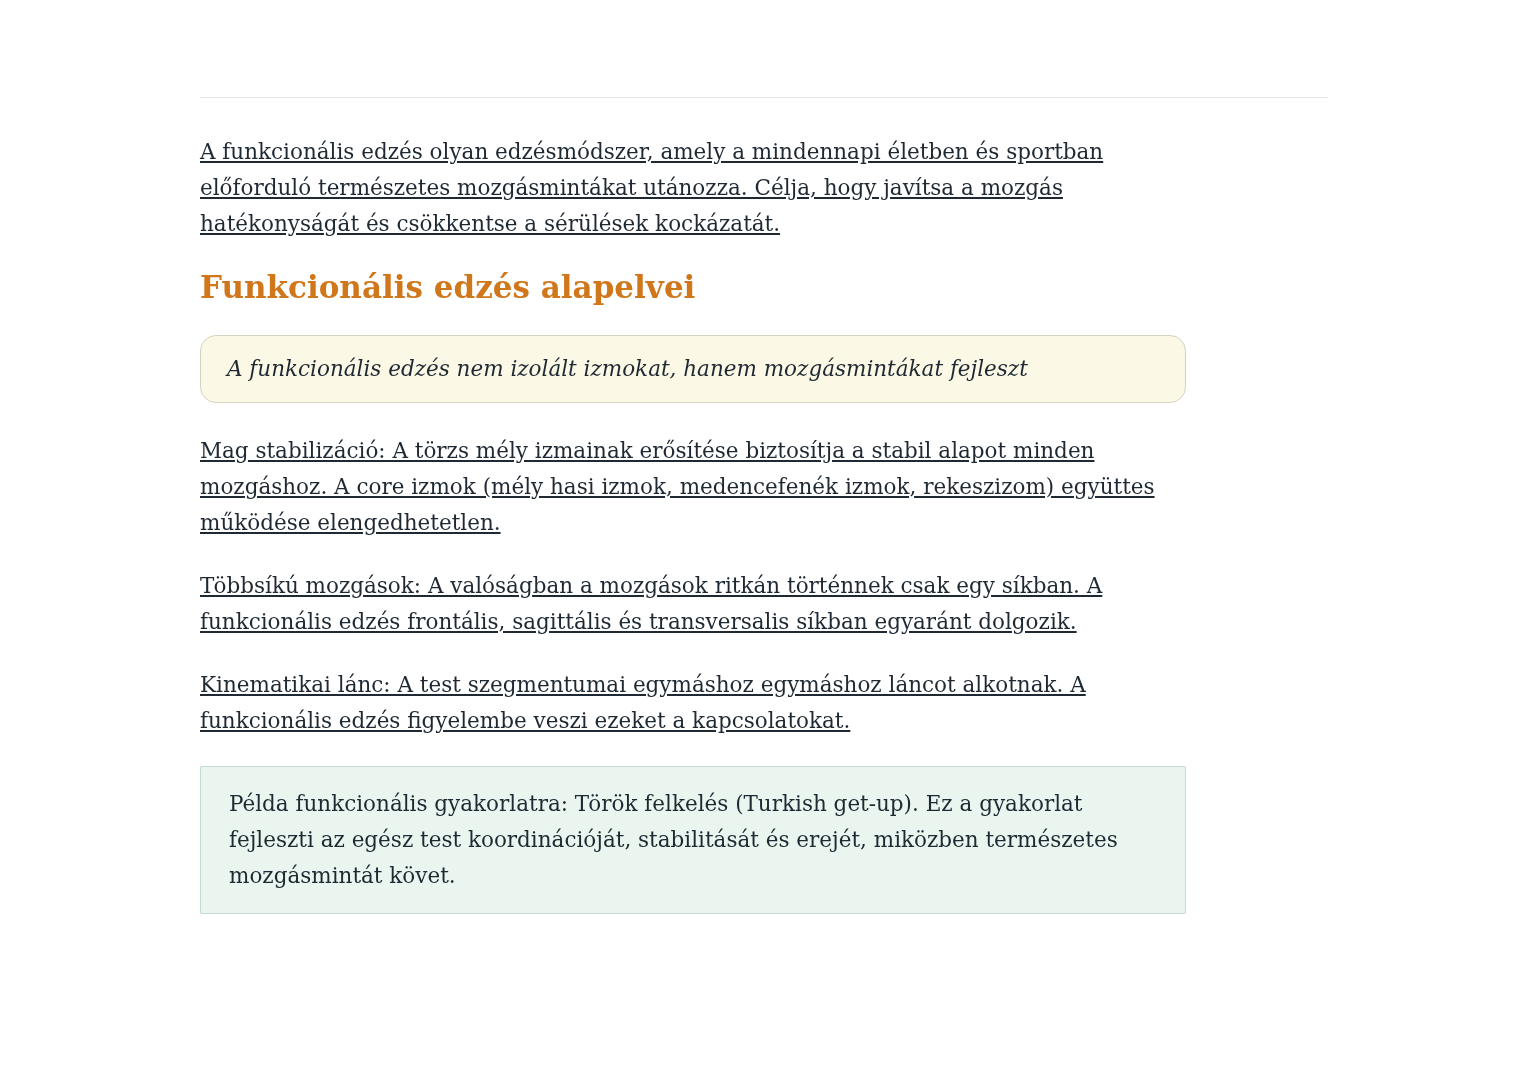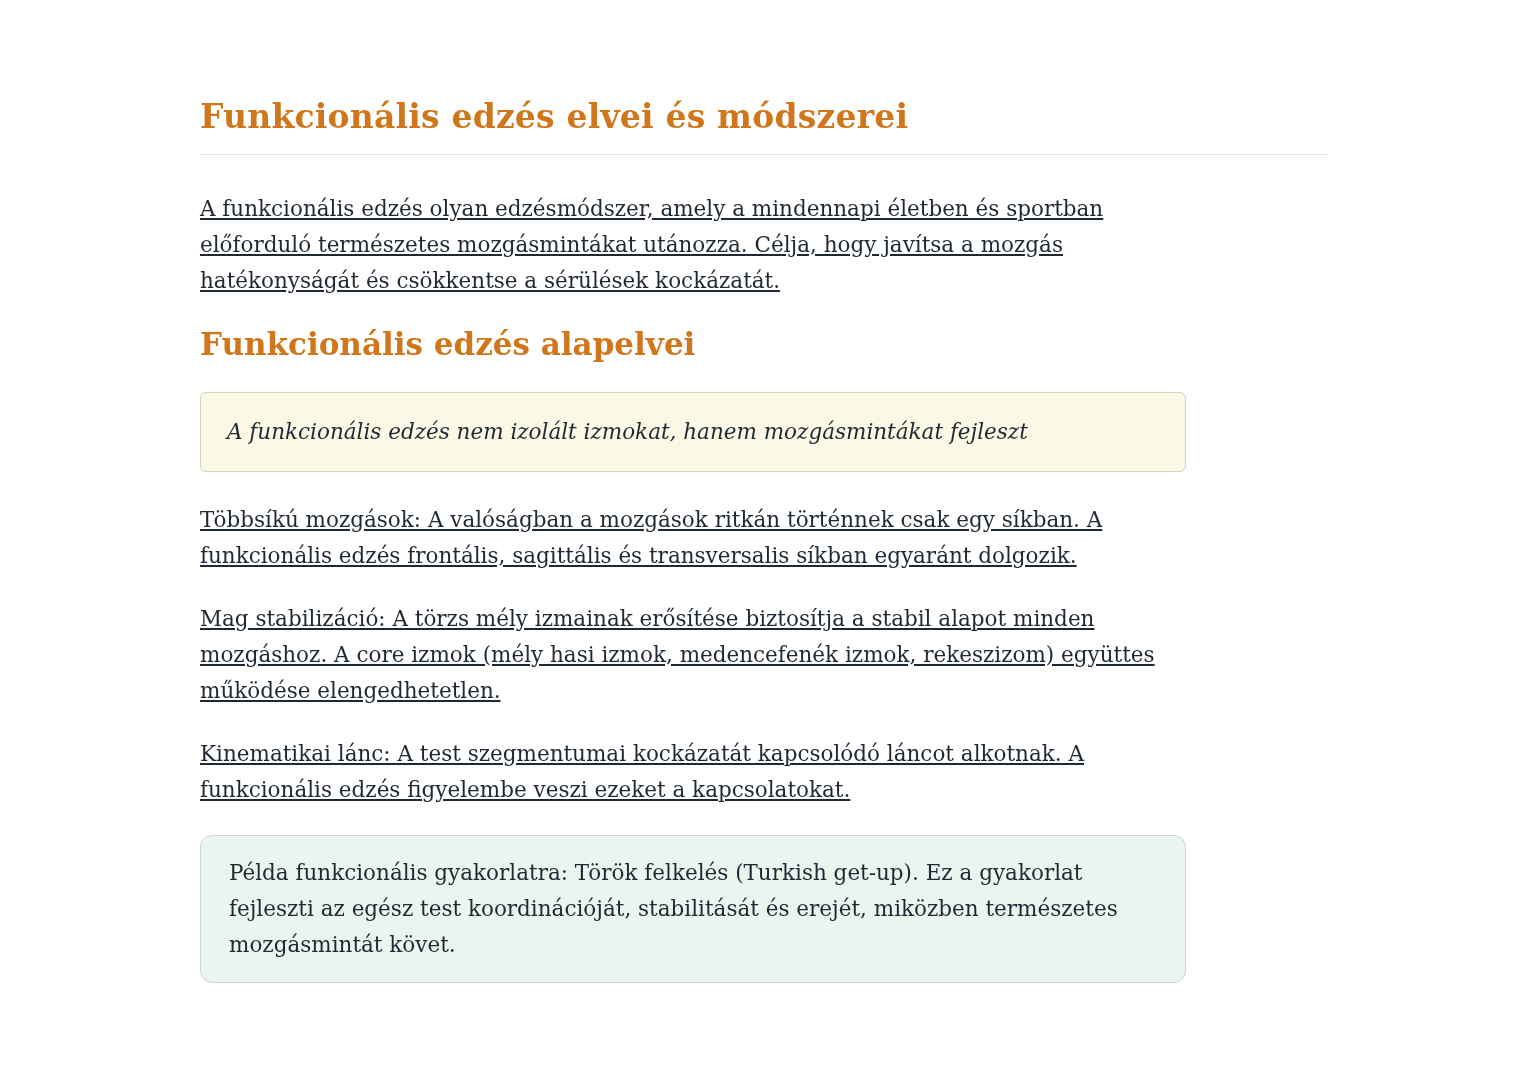--- a/index.html
+++ b/index.html
@@ -56,63 +56,62 @@
   }
   h3.section-heading {
     font-size: 31px;
     font-weight: bold;
     color: var(--accent);
     margin: 10px 0 30px 0;
   }
   .note-box {
     background: var(--note_bg);
     border: 1px solid var(--note_border);
-    border-radius: 6px;
-    padding: 21px 26px;
+    border-radius: 16px;
+    padding: 15px 26px;
     margin: 0 0 30px 0;
   }
   .note-box .note-text {
     font-style: italic;
     font-size: 21.5px;
     line-height: 36px;
     color: var(--body_text);
   }
   .example-box {
     background: var(--example_bg);
     border: 1px solid var(--example_border);
-    border-radius: 12px;
+    border-radius: 2px;
     padding: 19px 28px;
     margin: 0;
   }
   .example-box .example-text {
     font-size: 21.5px;
     line-height: 36px;
     color: var(--body_text);
   }
 </style>
 </head>
 <body>
 
 <main class="content">
 
-  <h1 class="page-title">Funkcionális edzés elvei és módszerei</h1>
 
   <div class="title-divider"></div>
 
   <p class="body-paragraph">A funkcionális edzés olyan edzésmódszer, amely a mindennapi életben és sportban előforduló természetes mozgásmintákat utánozza. Célja, hogy javítsa a mozgás hatékonyságát és csökkentse a sérülések kockázatát.</p>
 
   <h3 class="section-heading">Funkcionális edzés alapelvei</h3>
 
   <div class="note-box">
     <span class="note-text">A funkcionális edzés nem izolált izmokat, hanem mozgásmintákat fejleszt</span>
   </div>
 
+  <p class="body-paragraph">Mag stabilizáció: A törzs mély izmainak erősítése biztosítja a stabil alapot minden mozgáshoz. A core izmok (mély hasi izmok, medencefenék izmok, rekeszizom) együttes működése elengedhetetlen.</p>
+
   <p class="body-paragraph">Többsíkú mozgások: A valóságban a mozgások ritkán történnek csak egy síkban. A funkcionális edzés frontális, sagittális és transversalis síkban egyaránt dolgozik.</p>
 
-  <p class="body-paragraph">Mag stabilizáció: A törzs mély izmainak erősítése biztosítja a stabil alapot minden mozgáshoz. A core izmok (mély hasi izmok, medencefenék izmok, rekeszizom) együttes működése elengedhetetlen.</p>
-
-  <p class="body-paragraph">Kinematikai lánc: A test szegmentumai kockázatát kapcsolódó láncot alkotnak. A funkcionális edzés figyelembe veszi ezeket a kapcsolatokat.</p>
+  <p class="body-paragraph">Kinematikai lánc: A test szegmentumai egymáshoz egymáshoz láncot alkotnak. A funkcionális edzés figyelembe veszi ezeket a kapcsolatokat.</p>
 
   <div class="example-box">
     <span class="example-text">Példa funkcionális gyakorlatra: Török felkelés (Turkish get-up). Ez a gyakorlat fejleszti az egész test koordinációját, stabilitását és erejét, miközben természetes mozgásmintát követ.</span>
   </div>
 
 </main>
 
 </body></html>

